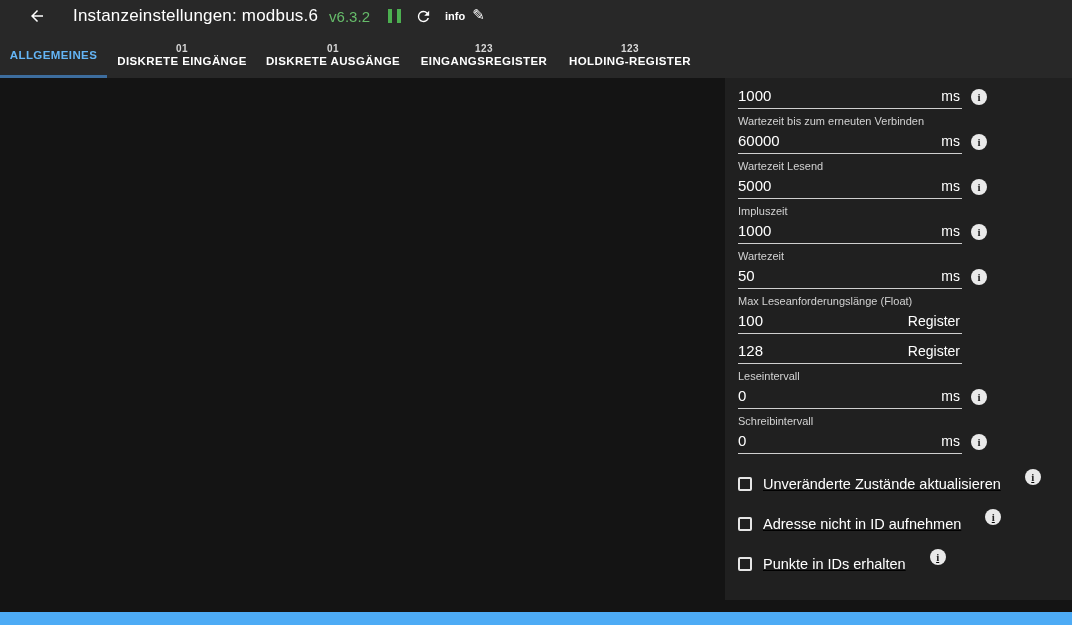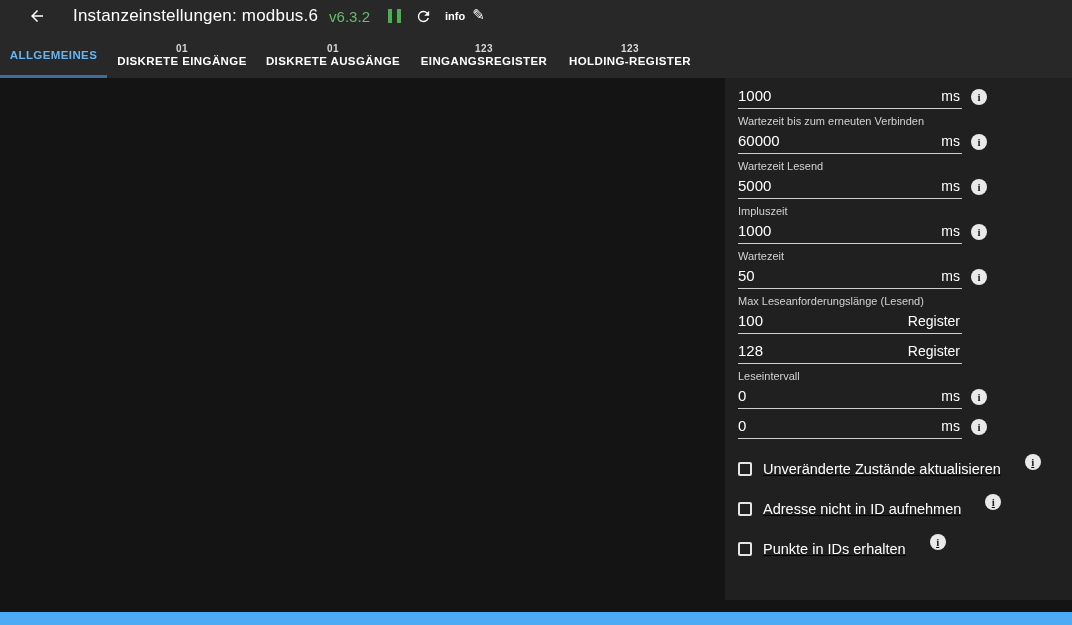--- a/index.html
+++ b/index.html
@@ -164,21 +164,21 @@
       <div class="field-line">
         <div class="field-input">
           <span class="field-value">50</span>
           <span class="field-unit">ms</span>
         </div>
         <span class="info-badge">i</span>
       </div>
     </div>
 
     <div class="field">
-      <div class="field-label">Max Leseanforderungslänge (Lesend)</div>
+      <div class="field-label">Max Leseanforderungslänge (Float)</div>
       <div class="field-line">
         <div class="field-input">
           <span class="field-value">100</span>
           <span class="field-unit">Register</span>
         </div>
       </div>
     </div>
 
     <div class="field">
       <div class="field-line">
@@ -194,20 +194,21 @@
       <div class="field-line">
         <div class="field-input">
           <span class="field-value">0</span>
           <span class="field-unit">ms</span>
         </div>
         <span class="info-badge">i</span>
       </div>
     </div>
 
     <div class="field">
+      <div class="field-label">Schreibintervall</div>
       <div class="field-line">
         <div class="field-input">
           <span class="field-value">0</span>
           <span class="field-unit">ms</span>
         </div>
         <span class="info-badge">i</span>
       </div>
     </div>
 
     <div class="checks">

